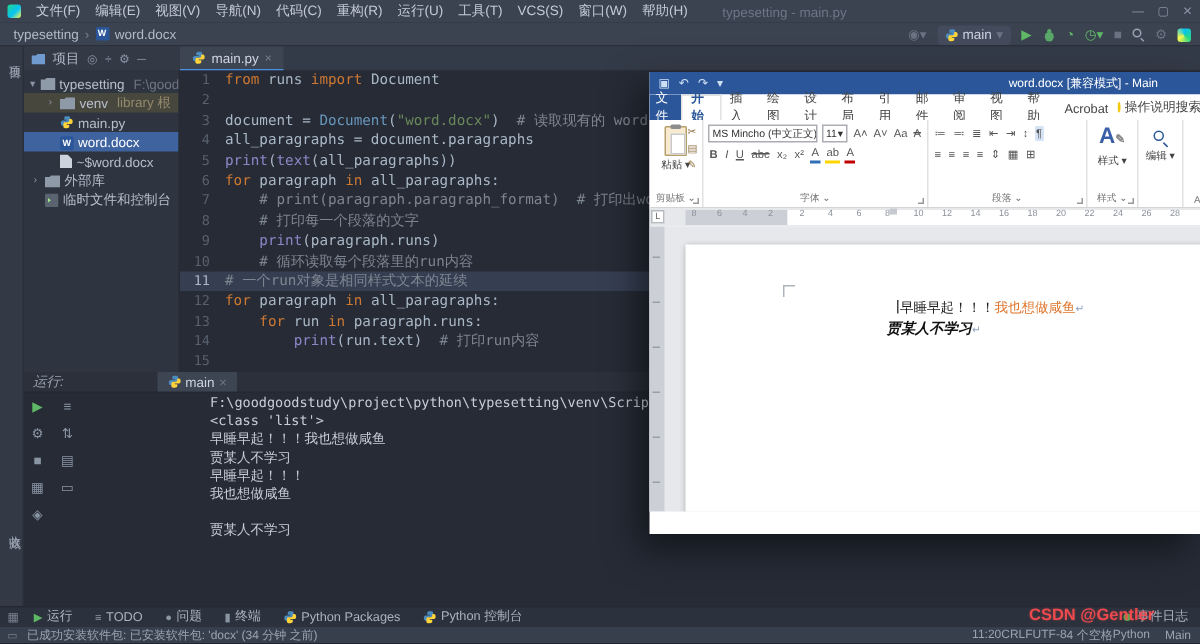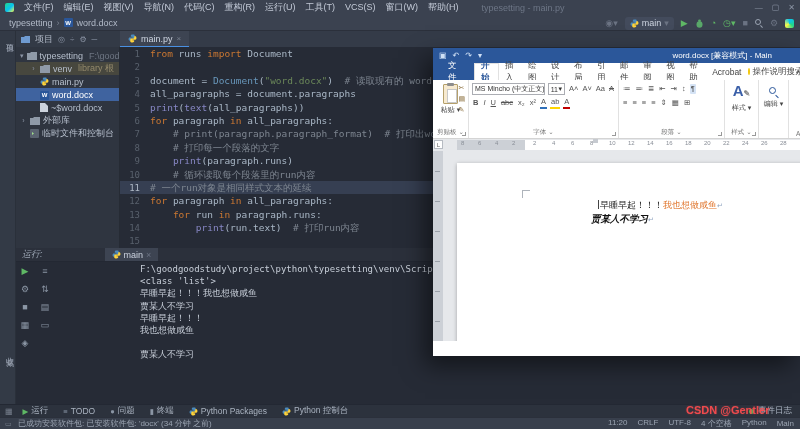--- a/index.html
+++ b/index.html
@@ -89,21 +89,21 @@
   .status-right{position:absolute;right:6px;display:flex;gap:10px;align-items:center;}
   
   #word{position:absolute;left:433px;top:48px;width:367px;height:308px;z-index:20;
     box-shadow:-8px 10px 22px rgba(0,0,0,.5);background:#fff;}
   .w-title{height:15px;background:#2b579a;color:#fff;font-size:8px;display:flex;
     align-items:center;gap:6px;padding:0 6px;}
   .w-title .qa{color:#cfe0f5;font-size:8px;}
   .w-title .t{margin-left:auto;margin-right:22px;}
   .w-tabs{height:17px;background:#fff;display:flex;align-items:stretch;font-size:8.5px;color:#444;}
   .w-tab{display:flex;align-items:center;padding:0 6px;}
-  .w-tab.file{background:#2b579a;color:#fff;padding:0 15px;}
+  .w-tab.file{background:#2b579a;color:#fff;padding:0 4px;}
   .w-tab.sel{color:#2b579a;border:1px solid #e1e1e1;border-bottom:none;font-weight:bold;}
   .tellme{margin-left:auto;display:flex;align-items:center;gap:3px;padding-right:2px;color:#444;white-space:nowrap;overflow:hidden;}
   .bulb{width:7px;height:7px;border-radius:50%;border:1px solid #f2c811;background:#fff8d6;}
   .w-ribbon{position:absolute;left:0;top:32px;right:0;height:59px;background:#fff;
     border-bottom:1px solid #d4d4d4;display:flex;overflow:hidden;}
   .w-group{position:relative;border-right:1px solid #e1e1e1;padding:2px 3px 10px;flex:none;}
   .w-group .glabel{position:absolute;bottom:1px;left:0;right:0;text-align:center;
     font-size:6.5px;color:#777;white-space:nowrap;}
   .launcher{position:absolute;right:2px;bottom:2px;width:4px;height:4px;
     border-right:1px solid #999;border-bottom:1px solid #999;}
@@ -412,21 +412,21 @@
     <span class="eventlog">
       <span class="dot"></span>
       <span>事件日志</span>
     </span>
   </div>
 
   <div class="statusbar">
     <span class="msg-ico">▭</span>
     <span class="msg">已成功安装软件包: 已安装软件包: 'docx' (34 分钟 之前)</span>
     <span class="status-right">
-      <span class="status-items" style="display:flex;gap:10px;">
+      <span class="status-items" style="display:flex;">
           <span>11:20</span>
           <span>CRLF</span>
           <span>UTF-8</span>
           <span>4 个空格</span>
           <span>Python</span>
         </span>
       <span>Main</span>
     </span>
   </div>
 

